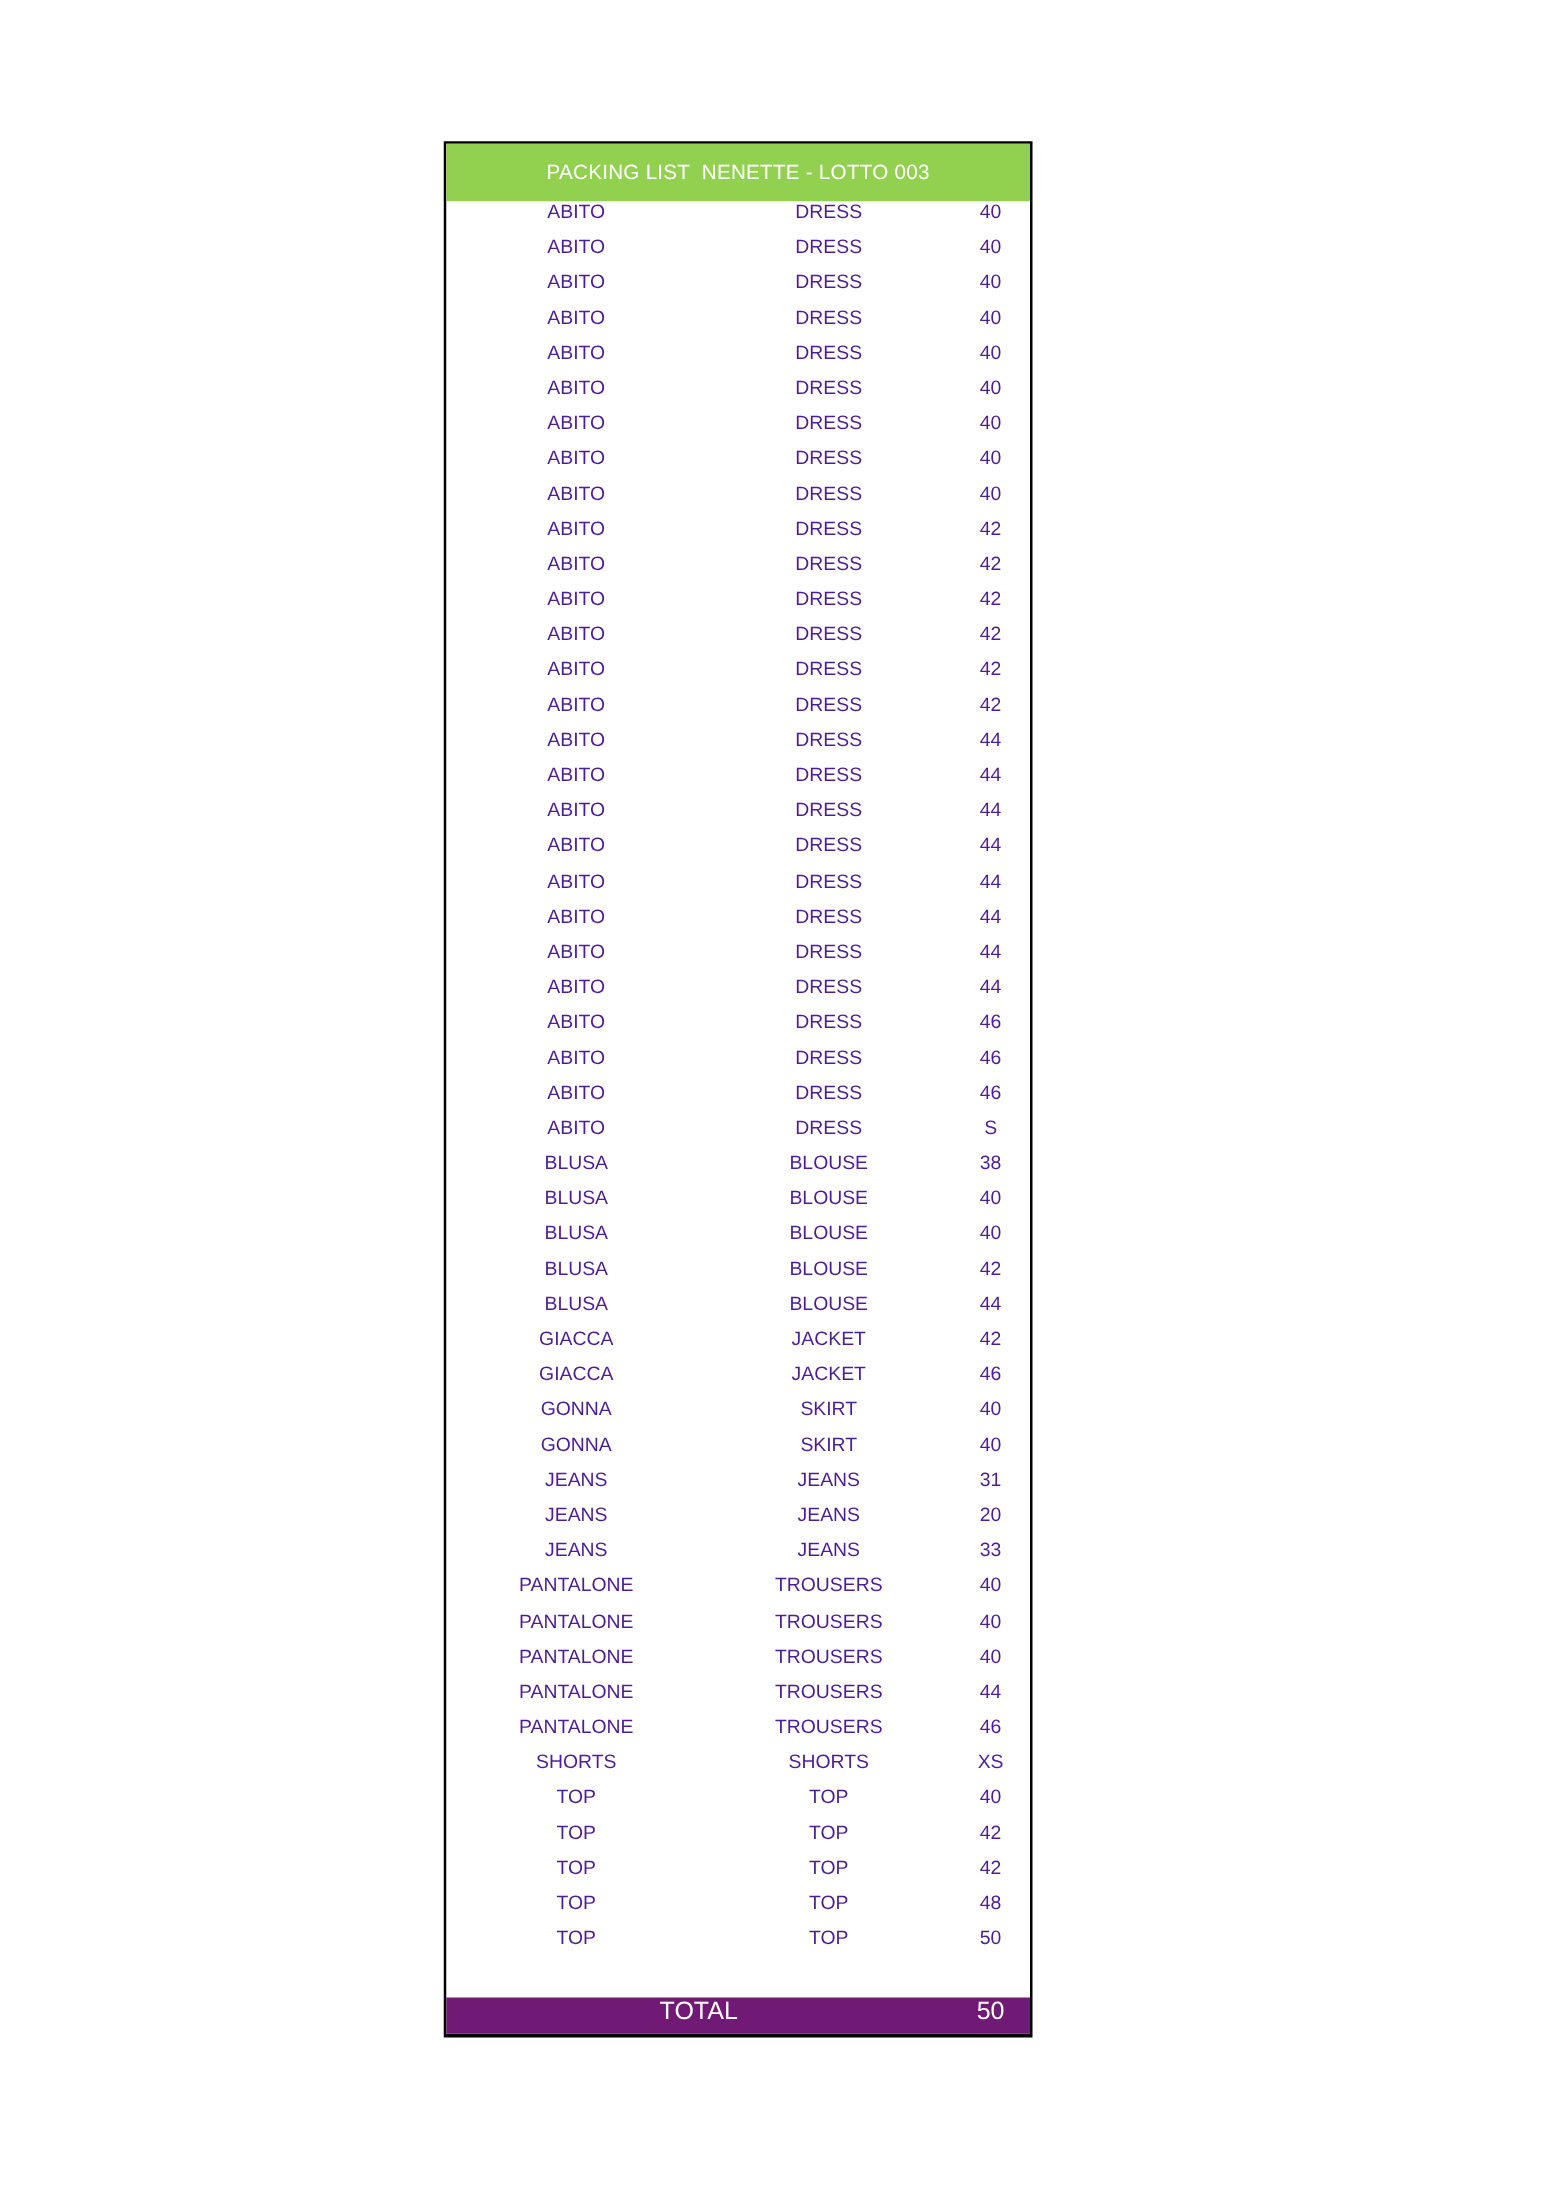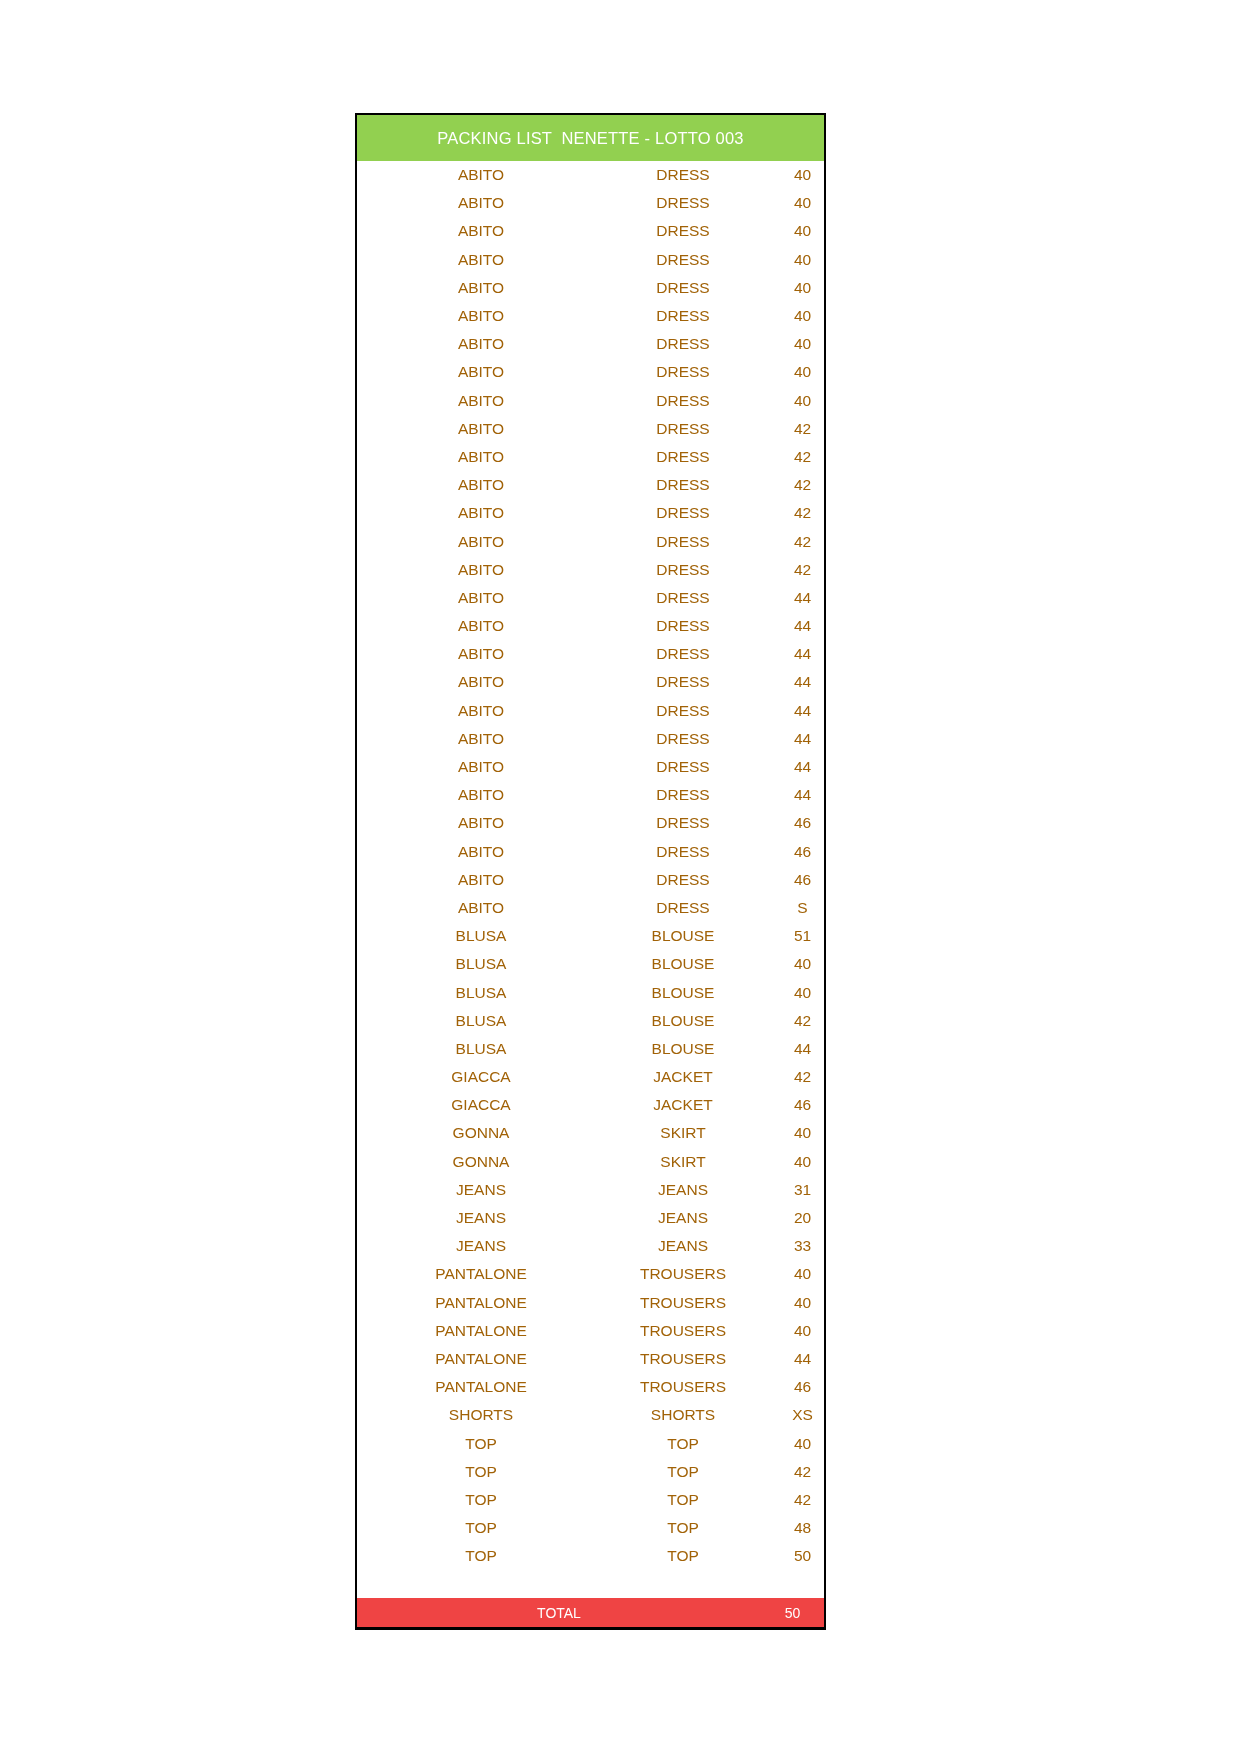--- a/index.html
+++ b/index.html
@@ -42,24 +42,23 @@
   }
   .rows {
     flex: 0 0 auto;
     display: flex;
     flex-direction: column;
   }
   .row {
     height: 28.2px;
     flex: 0 0 28.2px;
     display: flex;
-    align-items: center;
-    color: #a16207;
+    align-items: flex-start;
+    color: #4c1d95;
     font-size: 15.5px;
-    padding-left: 20px;
   }
   .cell-it {
     width: 208px;
     flex: 0 0 208px;
     text-align: center;
   }
   .cell-en {
     width: 196px;
     flex: 0 0 196px;
     text-align: center;
@@ -67,25 +66,25 @@
   .cell-size {
     flex: 1 1 auto;
     text-align: center;
   }
   .blank-row {
     height: 28px;
     flex: 0 0 28px;
   }
   .total-row {
     flex: 1 1 auto;
-    background: #ef4444;
+    background: #701a75;
     color: #ffffff;
     display: flex;
-    align-items: center;
-    font-size: 14px;
+    align-items: flex-start;
+    font-size: 20px;
   }
   .total-label-span {
     width: 404px;
     flex: 0 0 404px;
     text-align: center;
   }
   .total-value-span {
     flex: 1 1 auto;
     text-align: center;
   }
@@ -230,21 +229,21 @@
           <div class="cell-size">46</div>
         </div>
         <div class="row">
           <div class="cell-it">ABITO</div>
           <div class="cell-en">DRESS</div>
           <div class="cell-size">S</div>
         </div>
         <div class="row">
           <div class="cell-it">BLUSA</div>
           <div class="cell-en">BLOUSE</div>
-          <div class="cell-size">51</div>
+          <div class="cell-size">38</div>
         </div>
         <div class="row">
           <div class="cell-it">BLUSA</div>
           <div class="cell-en">BLOUSE</div>
           <div class="cell-size">40</div>
         </div>
         <div class="row">
           <div class="cell-it">BLUSA</div>
           <div class="cell-en">BLOUSE</div>
           <div class="cell-size">40</div>

